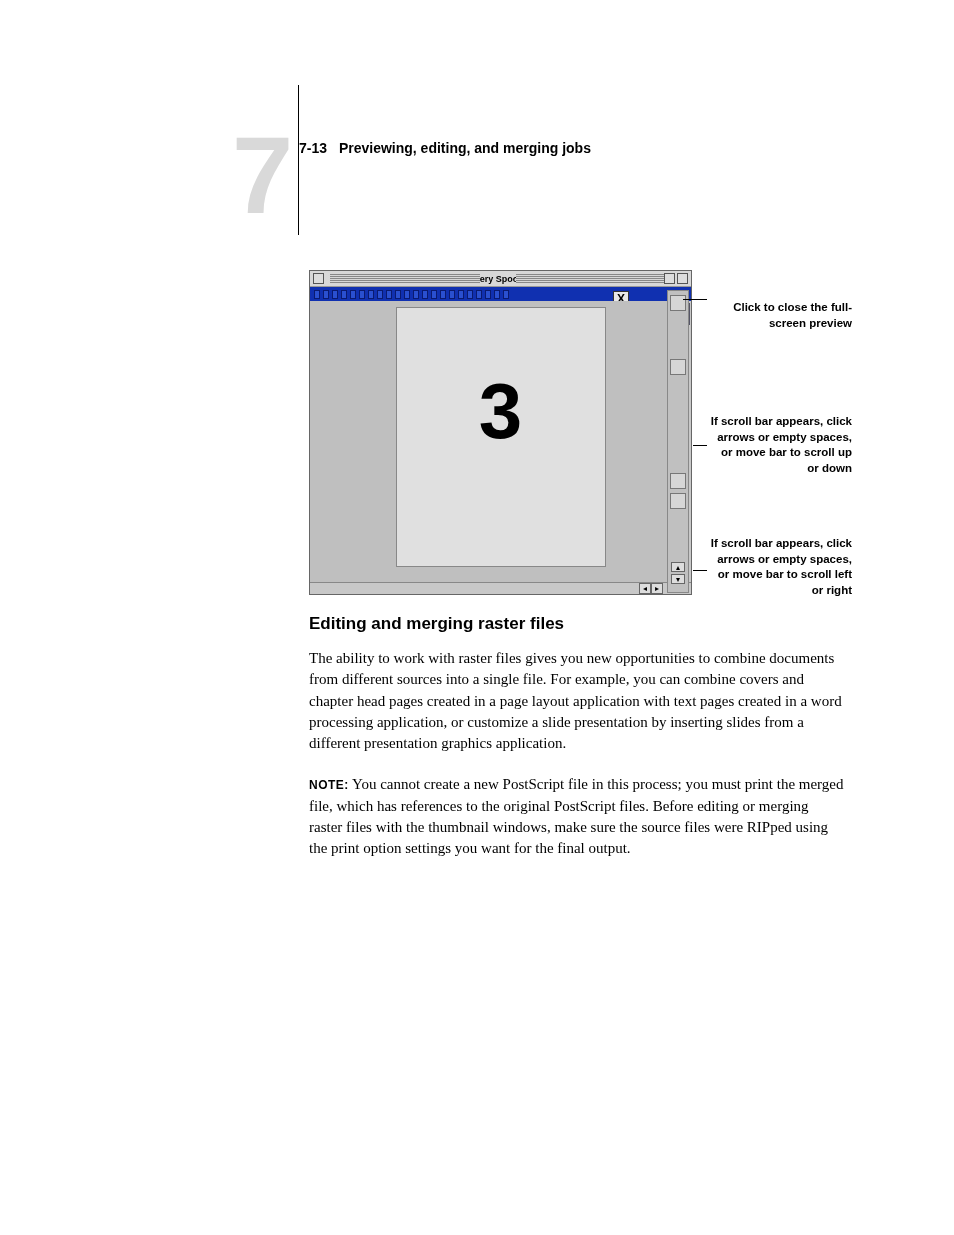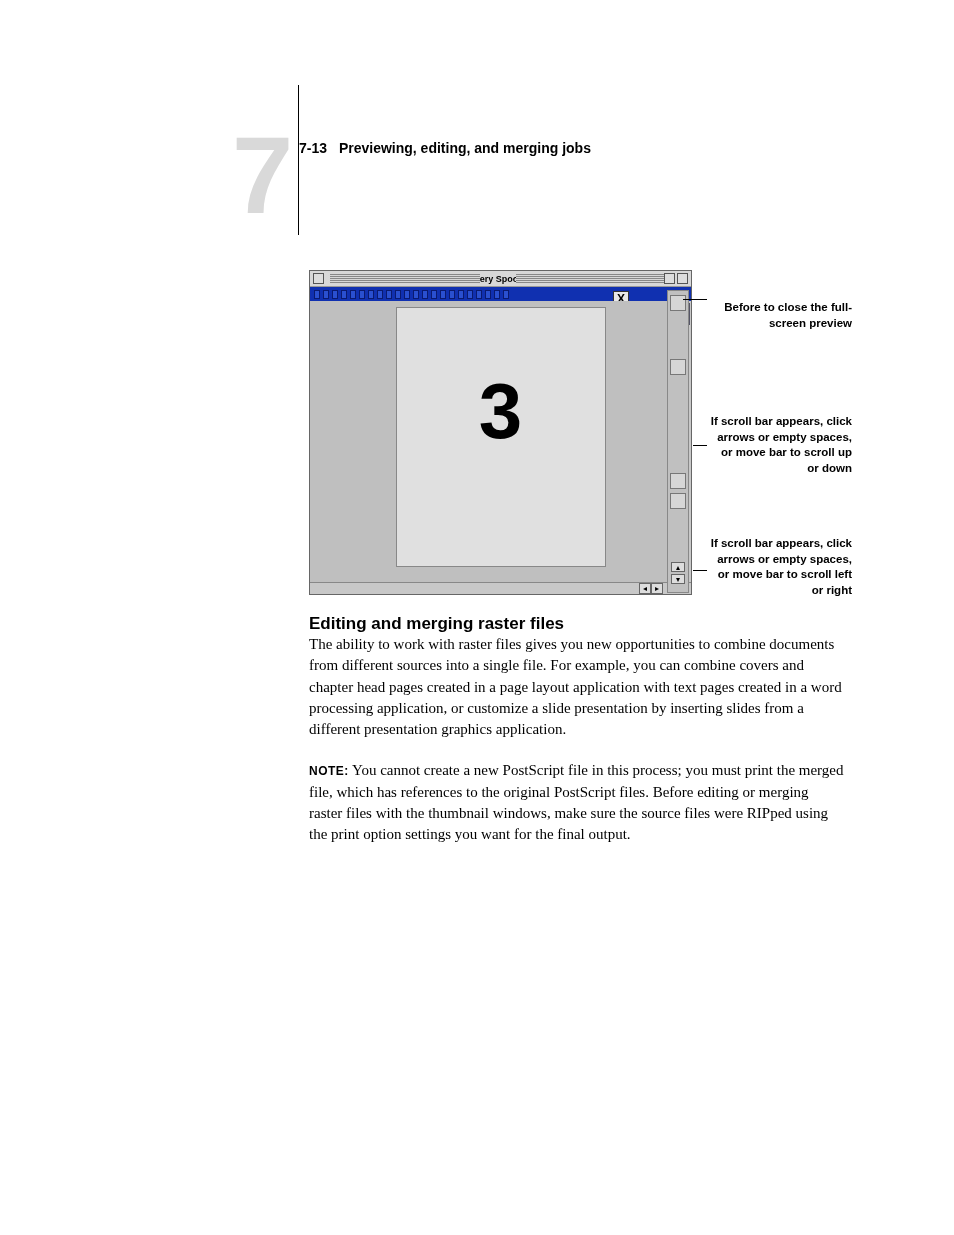--- a/index.html
+++ b/index.html
@@ -173,20 +173,21 @@
   .body-text {
     position:absolute;
     left: 309px;
     top: 614px;
     width: 535px;
   }
   .section-title {
     font-family: Arial, Helvetica, sans-serif;
     font-weight: 700;
     font-size: 17px;
+    margin-bottom: 14px;
   }
   .para {
     font-size: 15px;
     line-height: 1.42;
     margin-bottom: 20px;
   }
   .note-label {
     font-family: Arial, Helvetica, sans-serif;
     font-weight: 700;
     font-size: 12px;
@@ -259,21 +260,21 @@
     <div style="height:90px"></div>
     <span class="rp-icon"></span>
     <span class="rp-icon"></span>
     <div class="rp-zoom">
       <div class="z">▴</div>
       <div class="z">▾</div>
     </div>
   </div>
 
   <div class="callout-line" style="left:374px; top:29px; width:24px;"></div>
-  <div class="callout" style="left:398px; top:30px;">Before to close the full-screen preview</div>
+  <div class="callout" style="left:398px; top:30px;">Click to close the full-screen preview</div>
 
   <div class="callout-line" style="left:384px; top:175px; width:14px;"></div>
   <div class="callout" style="left:398px; top:144px;">If scroll bar appears, click arrows or empty spaces, or move bar to scroll up or down</div>
 
   <div class="callout-line" style="left:384px; top:300px; width:14px;"></div>
   <div class="callout" style="left:398px; top:266px;">If scroll bar appears, click arrows or empty spaces, or move bar to scroll left or right</div>
 </div>
 
 <div class="body-text">
   <div class="section-title">Editing and merging raster files</div>

